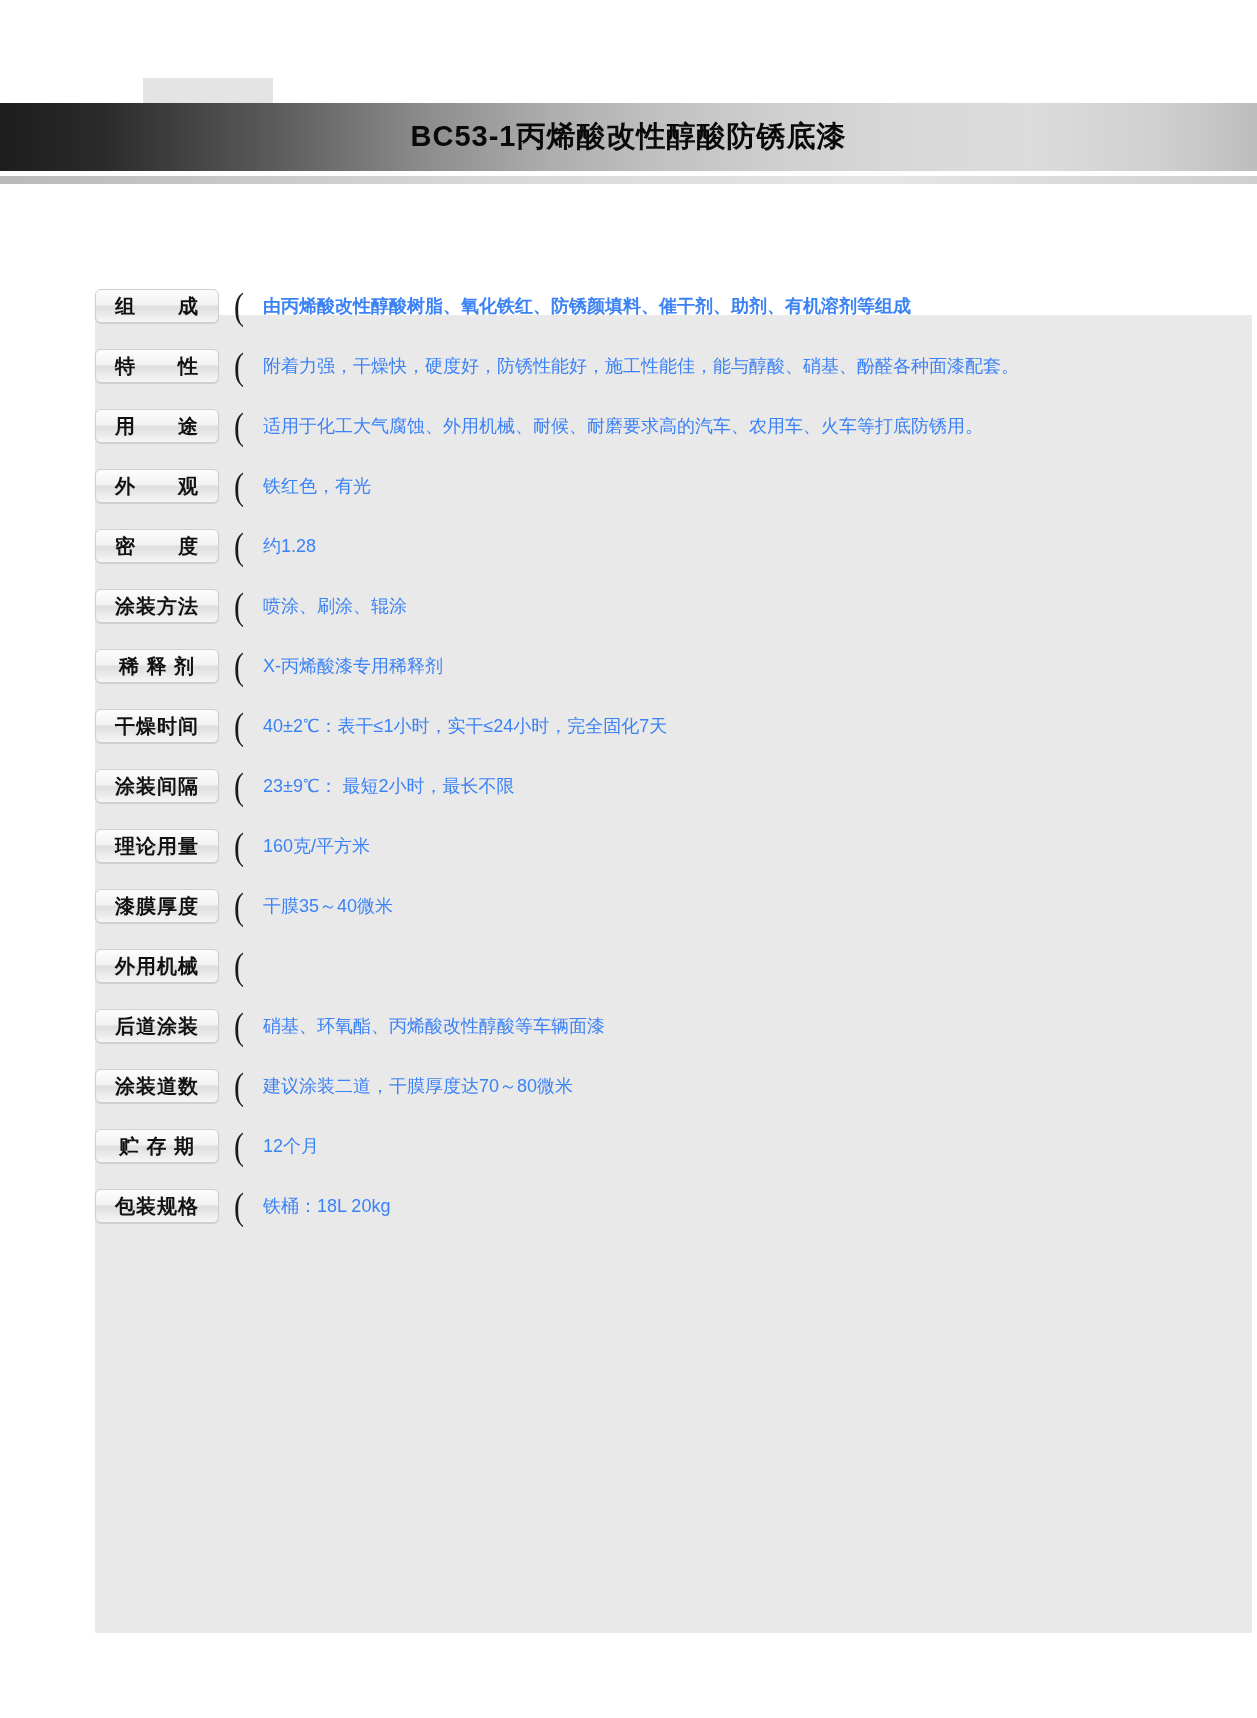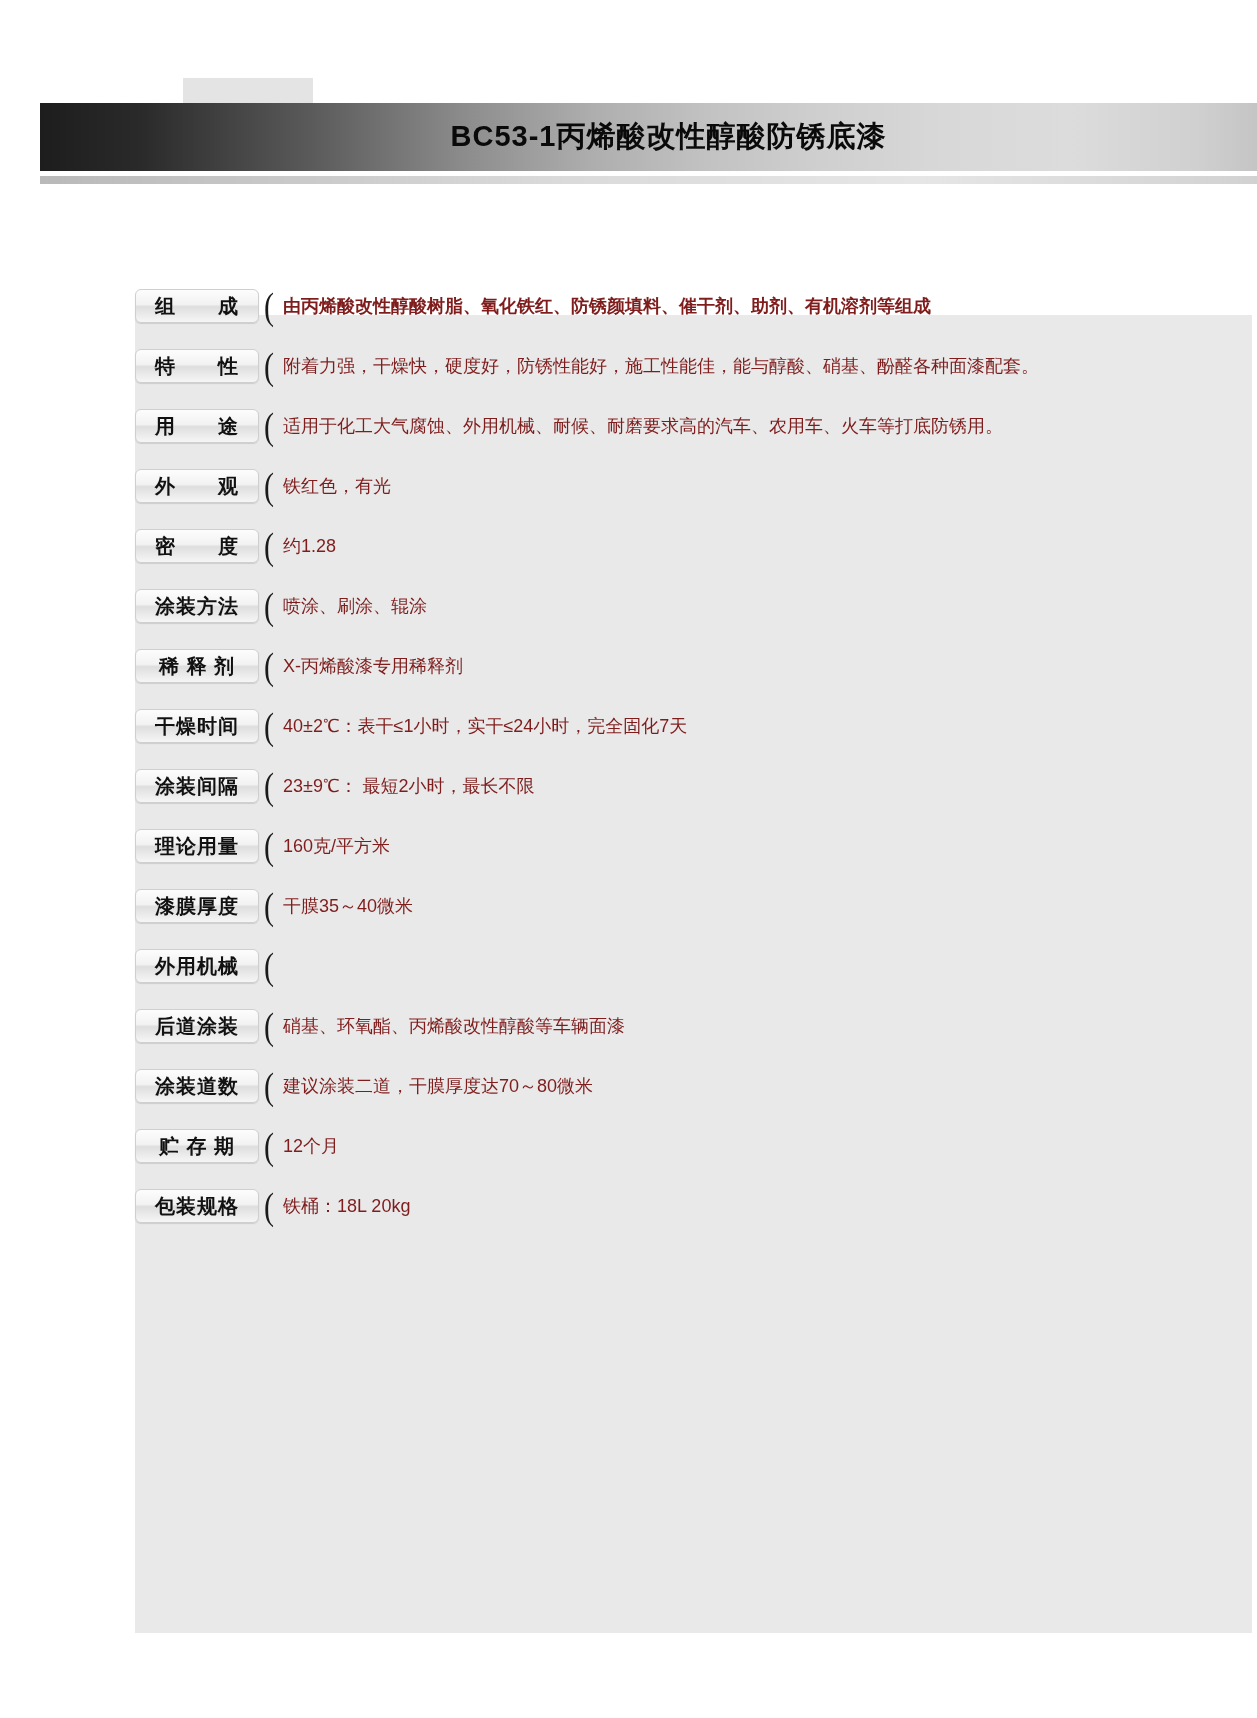--- a/index.html
+++ b/index.html
@@ -13,21 +13,20 @@
     font-family: "Liberation Sans", sans-serif;
     position: relative;
     overflow: hidden;
   }
 
   
   .page {
     position: absolute;
     inset: 0;
     background: #ffffff;
-    margin-left: 40px;
   }
   .body-band {
     position: absolute;
     left: 0;
     right: 0;
     top: 315px;
     bottom: 85px;
     background: #e9e9e9;
   }
   .left-white {
@@ -88,20 +87,21 @@
     position: absolute;
     left: 95px;
     top: 276px;
     width: 1080px;
   }
   .spec-row {
     display: flex;
     align-items: center;
     height: 60px;
     position: relative;
+    gap: 10px;
   }
   .label-pill {
     position: relative;
     width: 122px;
     height: 32px;
     flex: 0 0 auto;
     border-radius: 6px;
     background: linear-gradient(to bottom, #fdfdfd 0%, #f2f2f2 45%, #dedede 52%, #f6f6f6 100%);
     border: 1px solid #cfcfcf;
     box-shadow: 0 1px 1px rgba(0,0,0,0.12);
@@ -122,21 +122,21 @@
     margin-left: 2px;
     font-size: 30px;
     line-height: 1;
     color: #1a1a1a;
     font-family: "Liberation Serif", serif;
     text-align: center;
     transform: scaleY(1.25);
   }
   .spec-value {
     font-size: 18px;
-    color: #7f1d1d;
+    color: #3b82f6;
     margin-left: 6px;
     white-space: nowrap;
   }
 
   .footer-band {
     position: absolute;
     left: 0;
     bottom: 0;
     width: 1257px;
     height: 85px;

